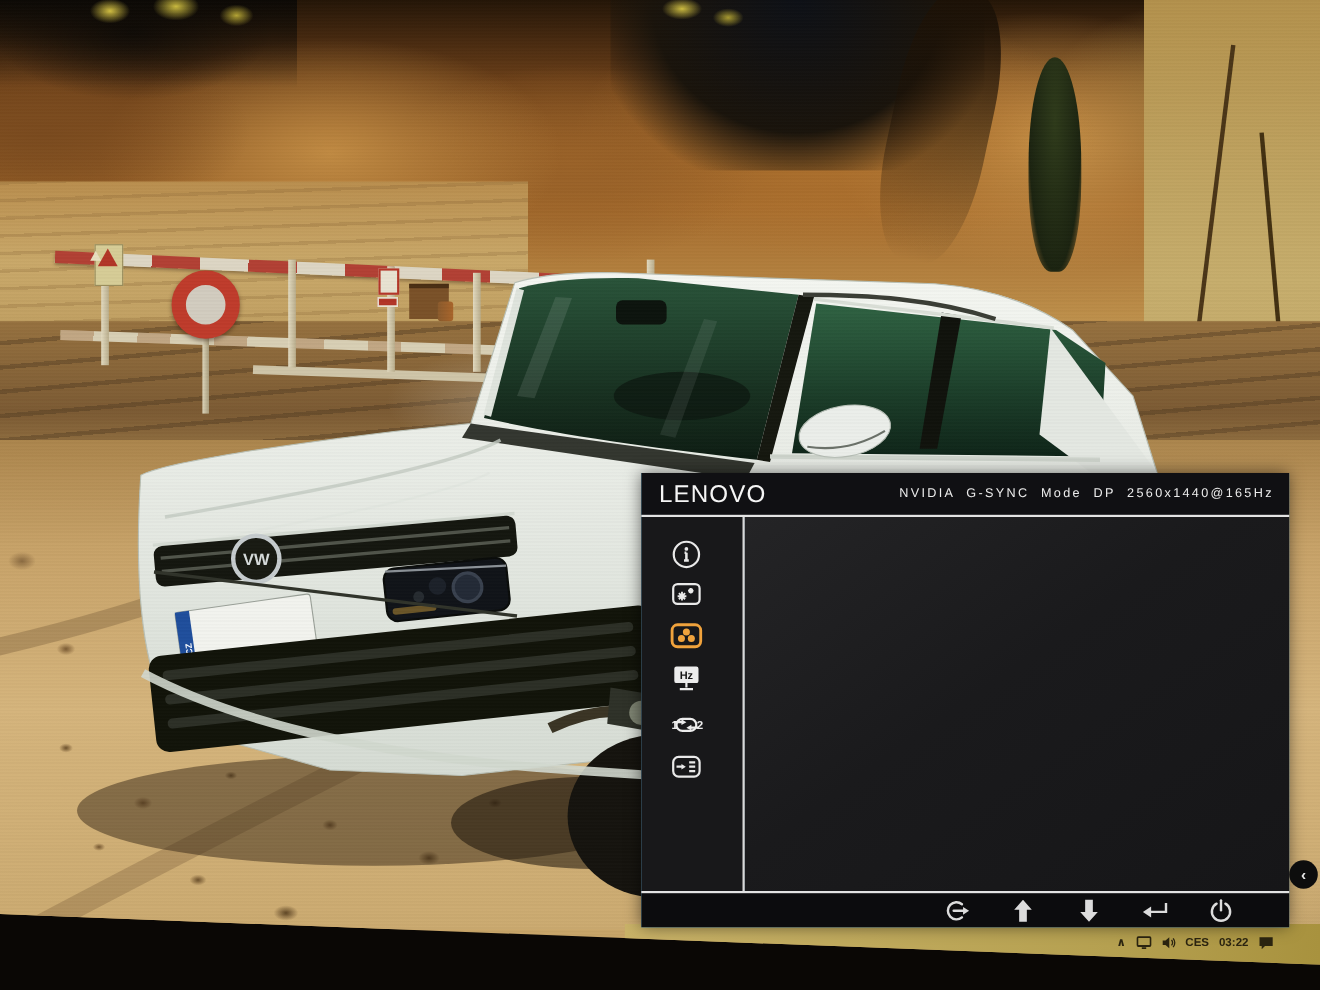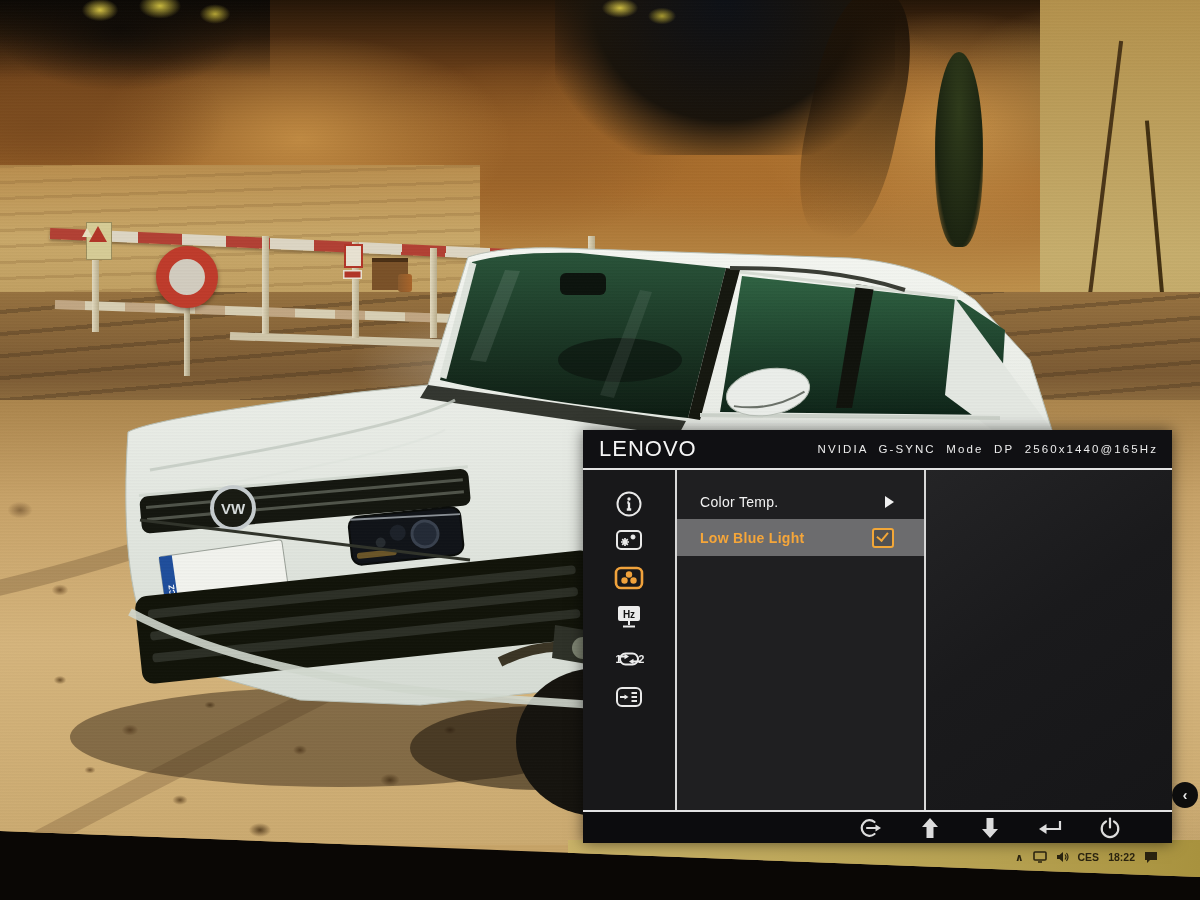--- a/index.html
+++ b/index.html
@@ -102,21 +102,21 @@
   
   #osd{position:absolute;left:583px;top:430px;width:589px;height:413px;background:#7dd3fc;
     box-shadow:0 0 14px rgba(0,0,0,.55);display:flex;flex-direction:column;}
   #osd-header{height:38px;background:#101013;display:flex;align-items:center;justify-content:space-between;
     padding:0 14px 0 16px;border-bottom:2px solid #e3e3e3;}
   #osd-brand{color:#f5f5f5;font-size:22px;letter-spacing:1px;}
   #osd-status{color:#ececec;font-size:11.5px;letter-spacing:2.1px;white-space:pre;text-align:right;}
   #osd-body{flex:1;display:flex;min-height:0;}
   #osd-sidebar{width:92px;background:#18181a;border-right:2px solid #d8d8d8;position:relative;}
   .side-item{position:absolute;left:50%;transform:translateX(-50%);width:44px;height:34px;
-    display:flex;align-items:center;justify-content:center;cursor:pointer;}
+    display:flex;align-items:center;justify-content:flex-start;cursor:pointer;}
   .side-item:nth-child(1){top:17px;}
   .side-item:nth-child(2){top:53px;}
   .side-item:nth-child(3){top:91px;}
   .side-item:nth-child(4){top:130px;}
   .side-item:nth-child(5){top:171px;}
   .side-item:nth-child(6){top:210px;}
   #osd-menu{width:247px;background:#1f1f21;border-right:2px solid #d8d8d8;padding-top:14px;}
   .menu-row{height:35px;display:flex;align-items:center;justify-content:space-between;
     padding:0 30px 0 23px;cursor:pointer;}
   .menu-row .label{color:#f2f2f2;font-size:14px;letter-spacing:.3px;}
@@ -274,21 +274,21 @@
             <path d="M5,11 H9" stroke="#2b2410" stroke-width="1.6"></path>
           </svg>
       </span>
       <span class="tray-item">
         <svg width="13" height="12" viewBox="0 0 13 12">
             <path d="M1,4 H3.5 L7,1 V11 L3.5,8 H1 Z" fill="#2b2410"></path>
             <path d="M9,3.5 Q11,6 9,8.5 M10.5,2 Q13.5,6 10.5,10" stroke="#2b2410" stroke-width="1.2" fill="none"></path>
           </svg>
       </span>
       <span class="tray-item">CES</span>
-      <span class="tray-item">18:22</span>
+      <span class="tray-item">03:22</span>
       <span class="tray-item">
         <svg width="14" height="13" viewBox="0 0 14 13">
             <path d="M1,1 H13 V9 H6 L3,12 V9 H1 Z" fill="#2b2410"></path>
           </svg>
       </span>
     </div>
 
     <div id="osd">
       <div id="osd-header">
         <div id="osd-brand">LENOVO</div>
@@ -338,30 +338,20 @@
           </div>
           <div class="side-item">
             <svg width="34" height="30" viewBox="0 0 34 30" fill="none" stroke="#e9e9e9" stroke-width="2">
               <rect x="5" y="6" width="24" height="18" rx="5"></rect>
               <path d="M8,15 H13"></path>
               <path d="M12.5,12.5 L16.5,15 L12.5,17.5 Z" fill="#e9e9e9" stroke="none"></path>
               <path d="M19.5,11 H25 M19.5,15 H25 M19.5,19 H25"></path>
             </svg>
           </div>
         </div>
-        <div id="osd-menu">
-          <div class="menu-row">
-            <span class="label">Color Temp.</span>
-            <span class="submenu-arrow"></span>
-          </div>
-          <div class="menu-row highlighted">
-            <span class="label">Low Blue Light</span>
-            <span class="checkbox"></span>
-          </div>
-        </div>
         <div id="osd-preview"></div>
       </div>
       <div id="osd-controls">
         <div class="ctrl-btn">
           <svg width="26" height="24" viewBox="0 0 26 24" fill="none" stroke="#dcdcdc" stroke-width="2.2" stroke-linecap="round">
             <path d="M17.5,6 A7.8,7.8 0 1 0 17.5,18"></path>
             <path d="M10,12 H20"></path>
             <path d="M18.5,8.5 L24,12 L18.5,15.5 Z" fill="#dcdcdc" stroke="none"></path>
           </svg>
         </div>

